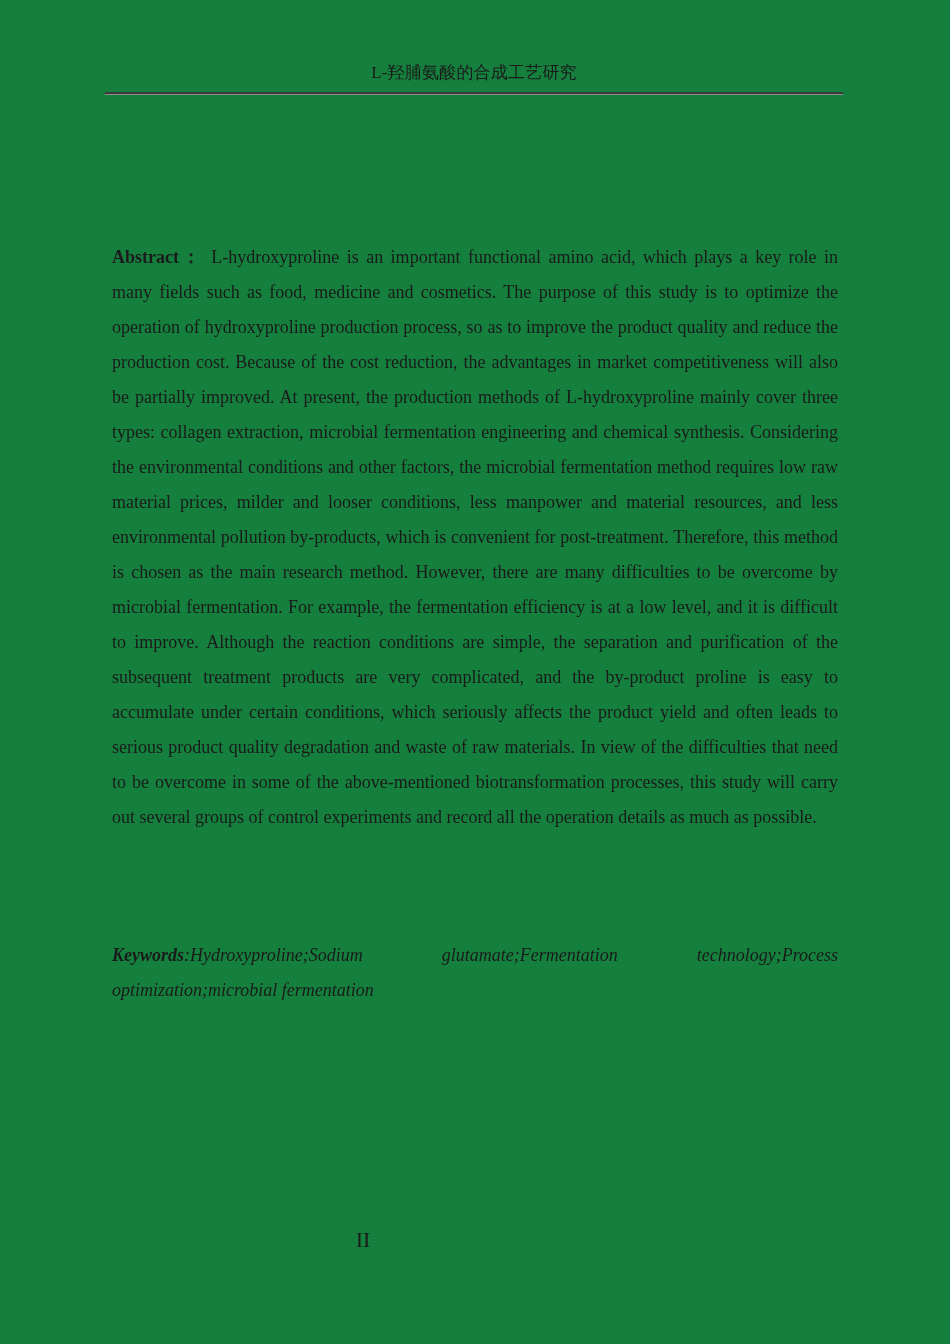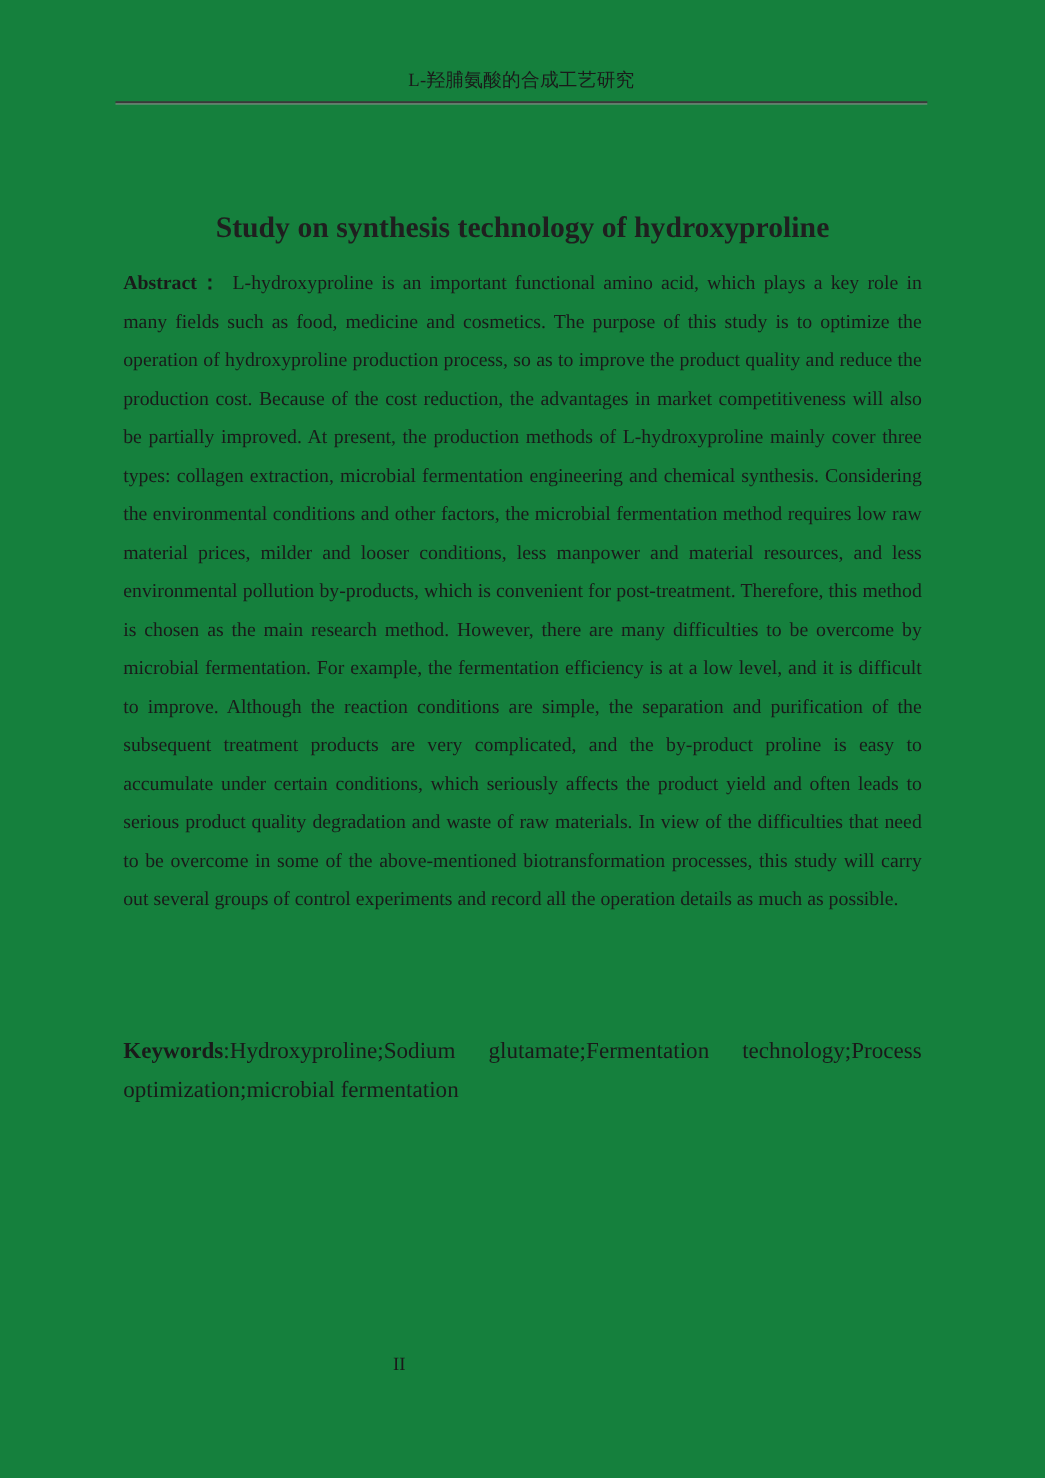--- a/index.html
+++ b/index.html
@@ -81,52 +81,52 @@
   }
 
   
   .keywords-block {
     position: absolute;
     left: 112px;
     top: 938px;
     width: 726px;
   }
   .keywords {
-    font-size: 21px;
+    font-size: 18px;
     line-height: 35px;
     text-align: justify;
     text-justify: inter-word;
     text-align-last: left;
     margin: 0;
     color: #1a1a1a;
+    font-style: italic;
   }
 
   
   .folio {
     position: absolute;
     left: 0;
     top: 1228px;
     width: 726px;
     text-align: center;
-    font-size: 17px;
+    font-size: 22px;
     line-height: 24px;
     color: #1a1a1a;
   }
 </style>
 </head>
 <body>
 
 <div class="page">
 
   <div class="header">
     <div class="header-text">L-羟脯氨酸的合成工艺研究</div>
   </div>
   <div class="header-rule"></div>
 
-  <h1 class="doc-title">Study on synthesis technology of hydroxyproline</h1>
 
   <div class="body-col">
     <p class="para"><span class="lead">Abstract</span><span class="lead-colon-wide">：</span> <span>L-hydroxyproline is an important functional amino acid, which plays a key role in many fields such as food, medicine and cosmetics. The purpose of this study is to optimize the operation of hydroxyproline production process, so as to improve the product quality and reduce the production cost. Because of the cost reduction, the advantages in market competitiveness will also be partially improved. At present, the production methods of L-hydroxyproline mainly cover three types: collagen extraction, microbial fermentation engineering and chemical synthesis. Considering the environmental conditions and other factors, the microbial fermentation method requires low raw material prices, milder and looser conditions, less manpower and material resources, and less environmental pollution by-products, which is convenient for post-treatment. Therefore, this method is chosen as the main research method. However, there are many difficulties to be overcome by microbial fermentation. For example, the fermentation efficiency is at a low level, and it is difficult to improve. Although the reaction conditions are simple, the separation and purification of the subsequent treatment products are very complicated, and the by-product proline is easy to accumulate under certain conditions, which seriously affects the product yield and often leads to serious product quality degradation and waste of raw materials. In view of the difficulties that need to be overcome in some of the above-mentioned biotransformation processes, this study will carry out several groups of control experiments and record all the operation details as much as possible.</span></p>
   </div>
 
   <div class="keywords-block">
     <p class="keywords"><span class="lead">Keywords</span><span>:</span><span>Hydroxyproline;Sodium glutamate;Fermentation technology;Process optimization;microbial fermentation</span></p>
   </div>
 
   <div class="folio">II</div>

